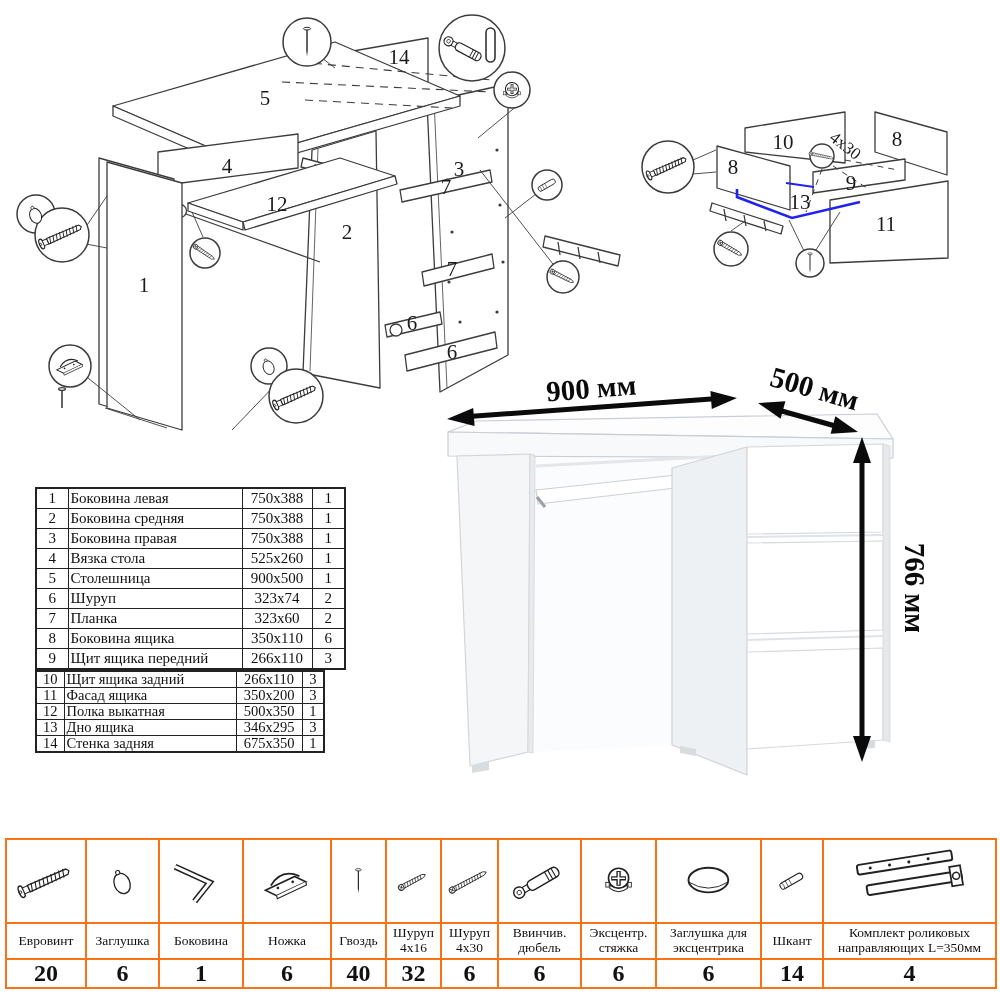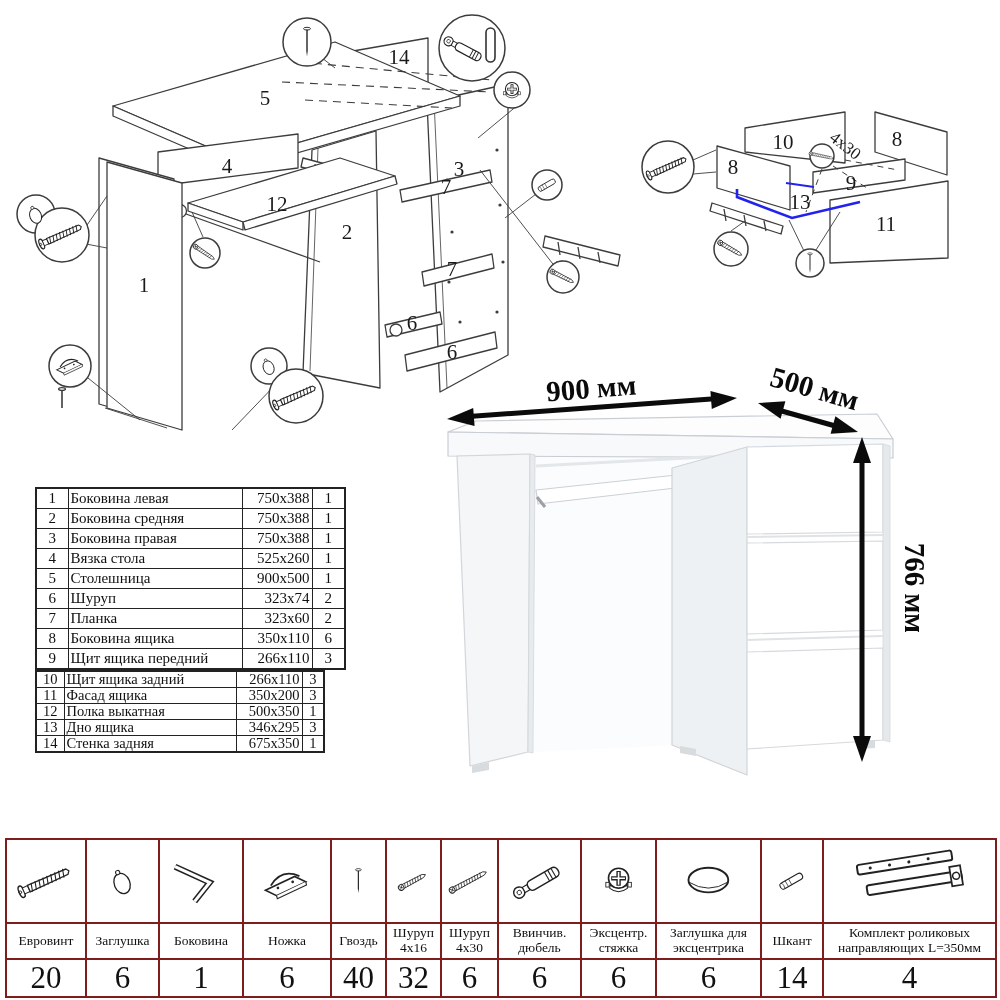--- a/index.html
+++ b/index.html
@@ -11,33 +11,33 @@
   .abs{position:absolute;}
 
   
   #parts-wrap{left:35px;top:487px;}
   table.parts{border-collapse:collapse;table-layout:fixed;background:#fff;}
   table.parts td{border:1px solid #222;font-size:15px;line-height:1;padding:0 2px;
                  white-space:nowrap;overflow:hidden;}
   table.parts{border:2px solid #222;}
   td.c-num{text-align:center;}
   td.c-name{text-align:left;padding-left:5px;font-family:Liberation Serif, serif;}
-  td.c-size{text-align:right;}
+  td.c-size{text-align:center;}
   td.c-qty{text-align:center;}
   #parts-t1 td{height:19px;}
   #parts-t2 td{height:15px;font-size:14.5px;}
 
   
   #hw-title{left:120px;top:801px;width:670px;text-align:center;font-size:29px;}
   #hw-wrap{left:5px;top:838px;}
   table.hw{border-collapse:collapse;table-layout:fixed;width:990px;background:#fff;border:2px solid #111;}
-  table.hw td{border:2px solid #7f1d1d;text-align:center;vertical-align:middle;padding:0;overflow:hidden;}
+  table.hw td{border:2px solid #f97316;text-align:center;vertical-align:middle;padding:0;overflow:hidden;}
   tr.hw-icons td{height:82px;}
   tr.hw-names td{height:34px;font-size:13.5px;line-height:1.1;}
-  tr.hw-qty td{height:27px;font-size:31px;}
+  tr.hw-qty td{height:27px;font-size:24px;font-weight:bold;}
   .hw-ic{width:100%;height:80px;display:flex;align-items:center;justify-content:center;}
   .hw-ic svg{width:92%;height:76px;}
 </style>
 </head>
 <body>
 
 <div id="page">
 
   <svg class="abs" style="left:0;top:0" width="660" height="490" viewBox="0 0 660 490">
     <g fill="#ffffff" stroke="#3c3c3c" stroke-width="1.3" stroke-linejoin="round">

